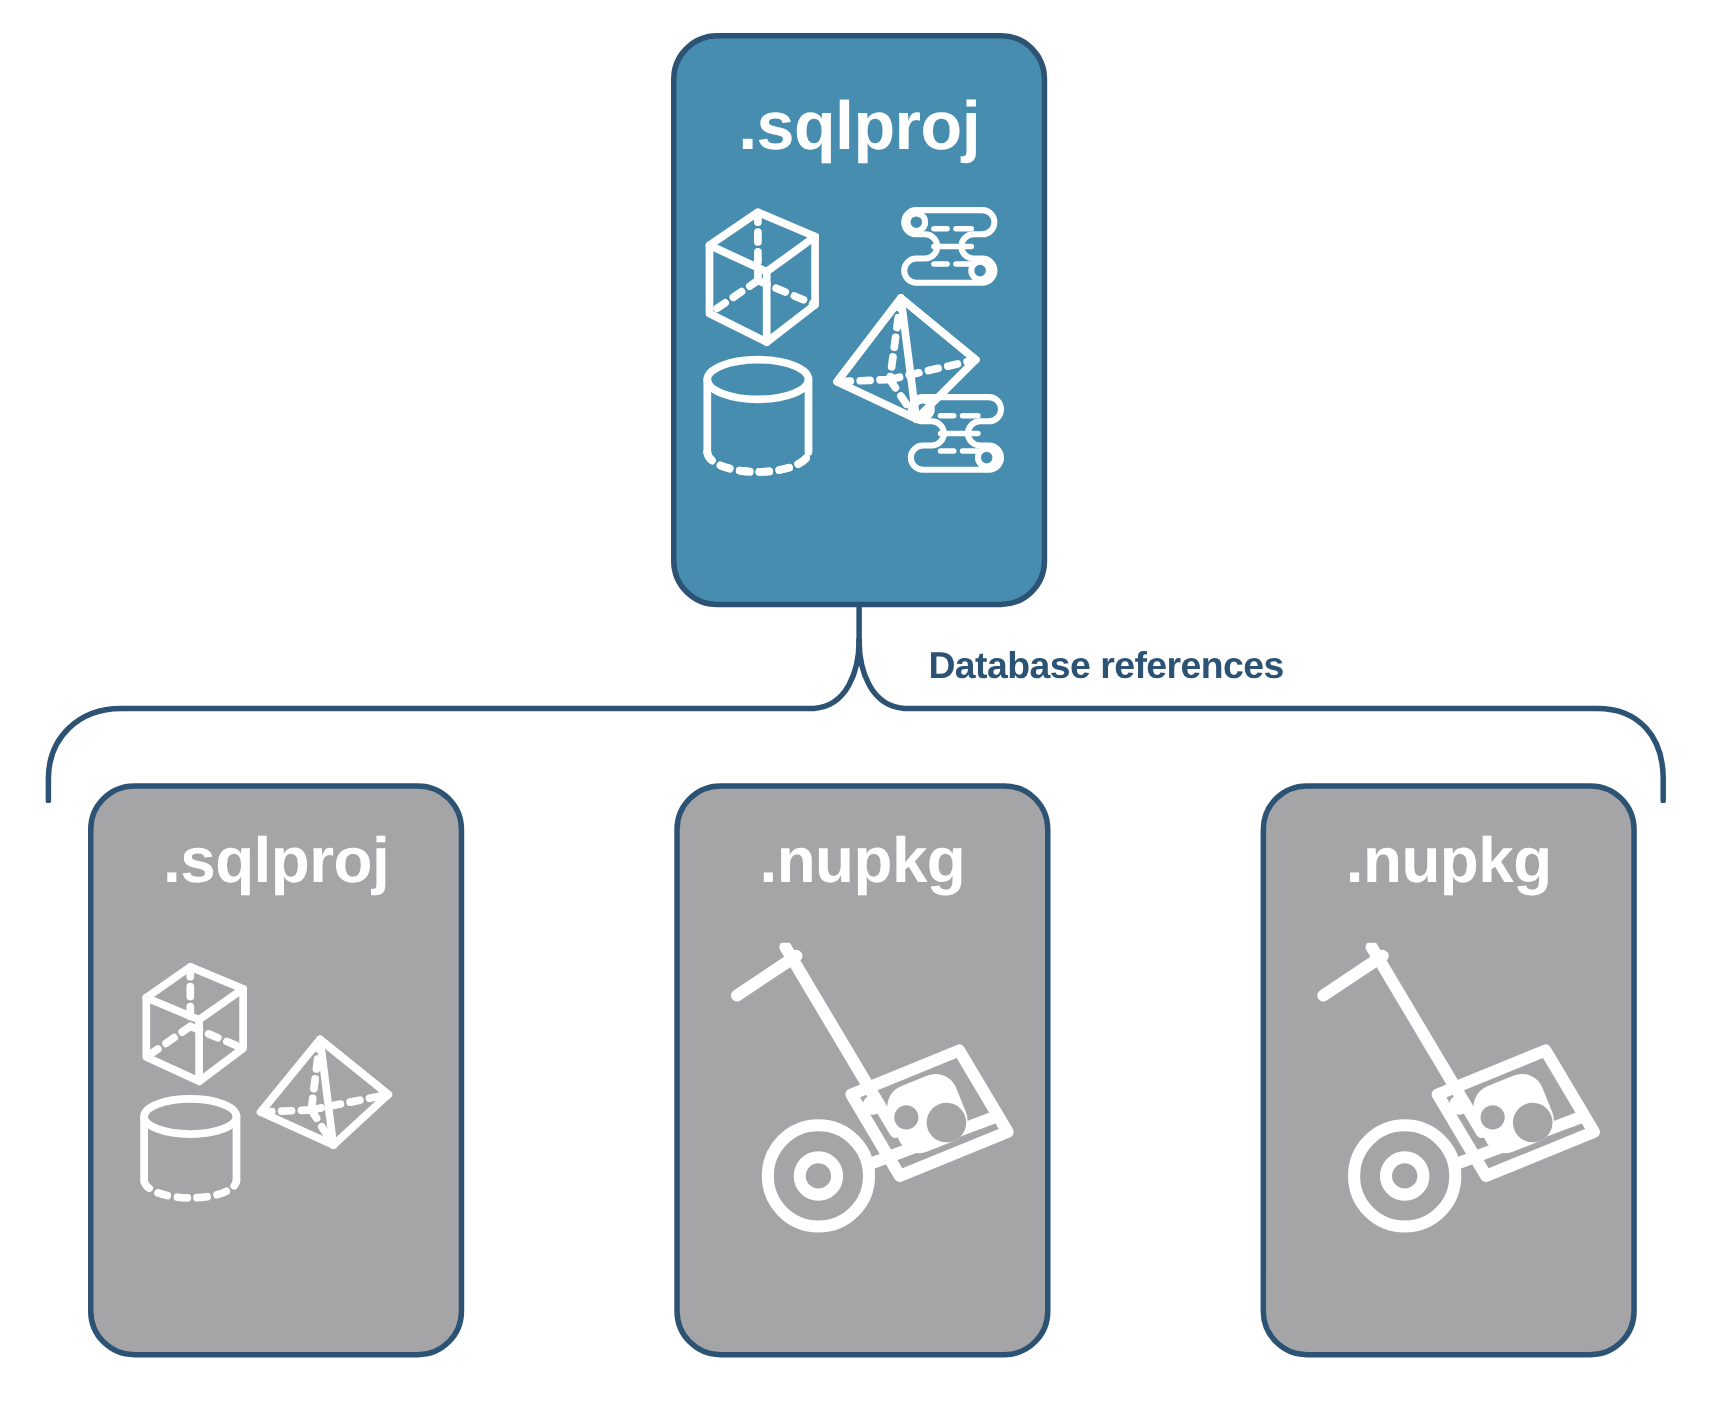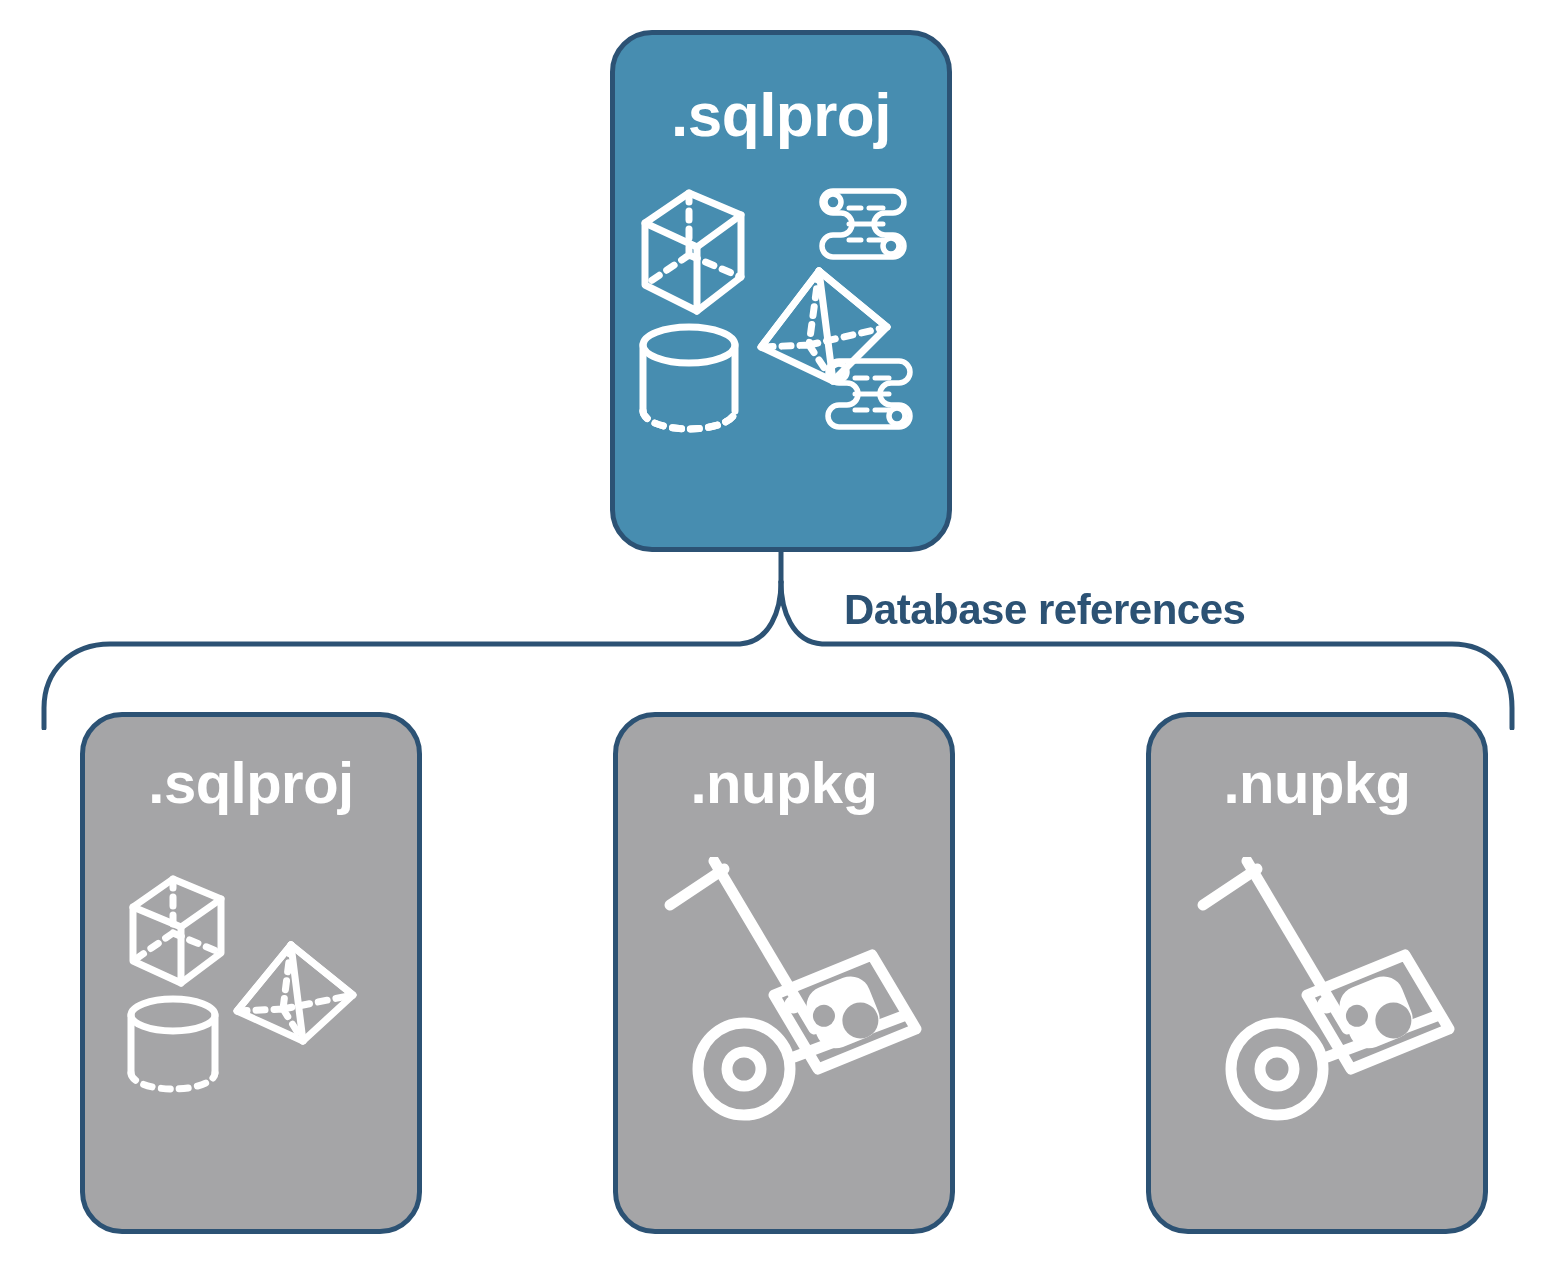--- a/index.html
+++ b/index.html
@@ -74,21 +74,21 @@
     position: absolute;
     left: 0;
     top: 550px;
     width: 1566px;
     height: 180px;
   }
   #ref-label {
     position: absolute;
     left: 844px;
     top: 586px;
-    font-size: 42px;
+    font-size: 34px;
     font-weight: bold;
     color: #2c5274;
     letter-spacing: -0.5px;
     white-space: nowrap;
     user-select: none;
   }
 </style>
 </head>
 <body>
 

